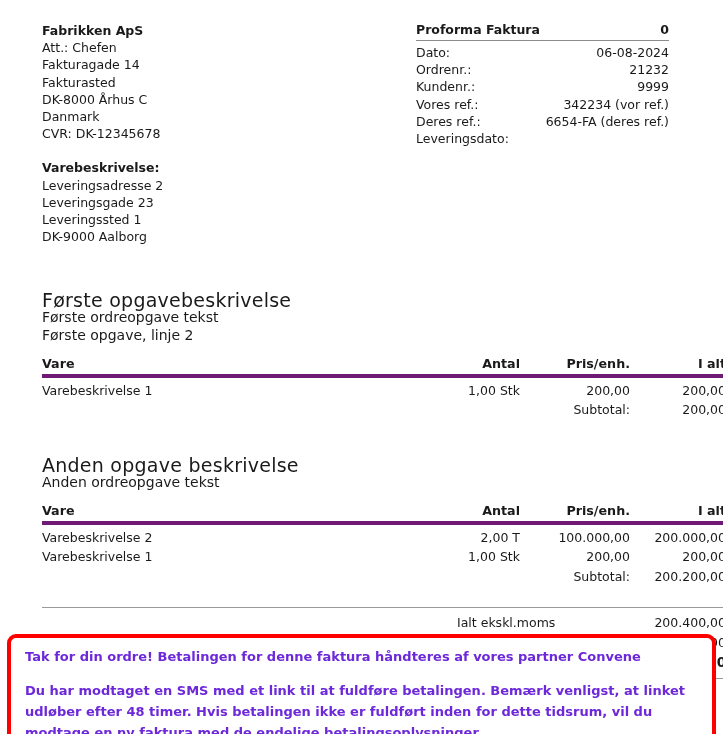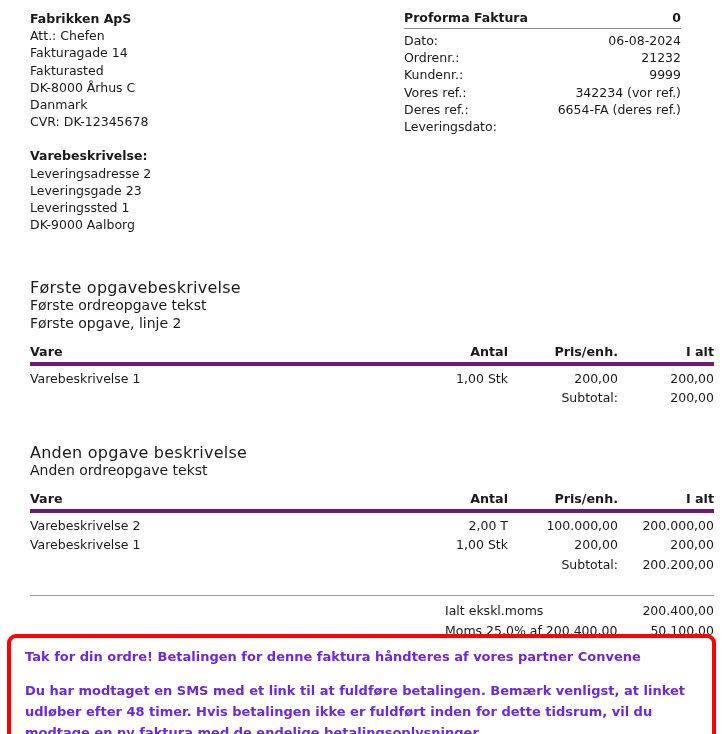--- a/index.html
+++ b/index.html
@@ -13,21 +13,21 @@
     font-family: "DejaVu Sans", sans-serif;
     color: #1a1a1a;
     position: relative;
     overflow: hidden;
   }
   .page {
     position: relative;
     width: 698px;
     height: 734px;
     box-sizing: border-box;
-    padding: 4px;
+    padding: 16px;
   }
 
   
   .top {
     display: flex;
     padding: 6px 13px 0 26px;
     box-sizing: border-box;
   }
   .top-left { width: 374px; flex: 0 0 374px; }
   .top-right { flex: 1 1 auto; }
@@ -61,21 +61,21 @@
     white-space: nowrap;
   }
   .meta-row .mlabel { text-align: left; }
   .meta-row .mval { text-align: center; }
 
   
   .task-block {
     padding: 0 13px 0 26px;
   }
   .task-title {
-    font-size: 16px;
+    font-size: 19px;
     line-height: 18px;
     letter-spacing: 0.25px;
   }
   .task-line {
     font-size: 14px;
     line-height: 17.2px;
   }
 
   
   table.items {

